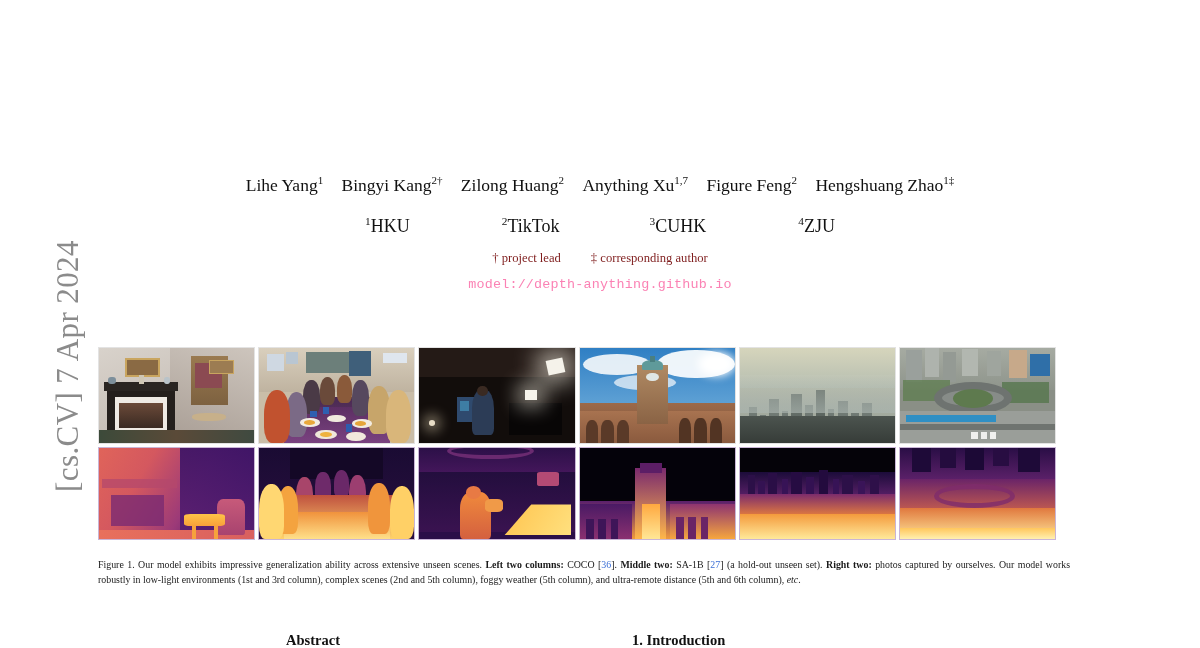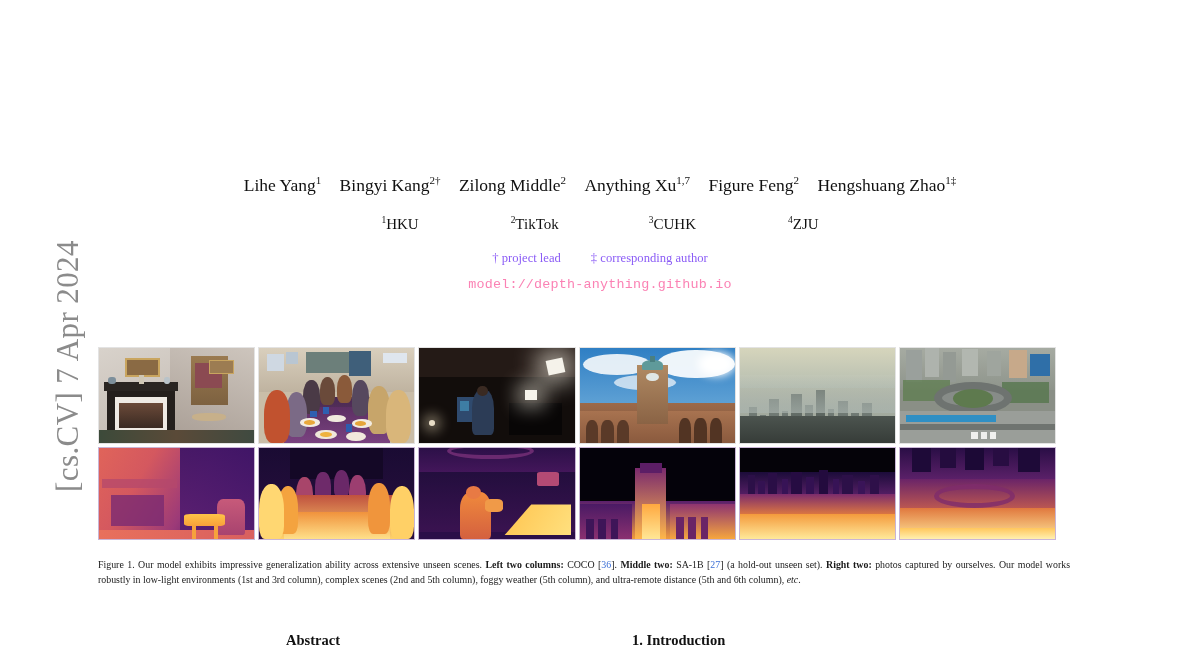--- a/index.html
+++ b/index.html
@@ -26,30 +26,30 @@
   
   .authors{
     position:absolute;left:100px;top:175px;width:1000px;text-align:center;
     font-size:17.5px;color:#111;white-space:nowrap;
   }
   .authors .au{display:inline-block;margin:0 7px;}
   sup{font-size:.63em;vertical-align:super;line-height:0;}
 
   .affils{
     position:absolute;left:100px;top:216px;width:1000px;text-align:center;
-    font-size:15px;color:#111;white-space:nowrap;
+    font-size:18px;color:#111;white-space:nowrap;
   }
   .affils .af{display:inline-block;}
   .af-1{margin-right:92px;}
   .af-2{margin-right:90px;}
   .af-3{margin-right:92px;}
 
   .notes{
     position:absolute;left:100px;top:251px;width:1000px;text-align:center;
-    font-size:12.6px;color:#8b5cf6;white-space:nowrap;
+    font-size:12.6px;color:#7f1d1d;white-space:nowrap;
   }
   .notes .n1{margin-right:30px;}
 
   .url-line{
     position:absolute;left:100px;top:277px;width:1000px;text-align:center;
     font-family:"Liberation Mono",monospace;font-size:13.4px;
     color:#fb82b4;letter-spacing:.2px;
   }
 
   
@@ -339,21 +339,21 @@
 <body>
 
 <div class="page">
 
   <div class="arxiv-stamp">[cs.CV]  7 Apr 2024</div>
 
 
   <div class="authors">
     <span class="au"><span>Lihe Yang</span><sup>1</sup></span>
     <span class="au"><span>Bingyi Kang</span><sup>2†</sup></span>
-    <span class="au"><span>Zilong Middle</span><sup>2</sup></span>
+    <span class="au"><span>Zilong Huang</span><sup>2</sup></span>
     <span class="au"><span>Anything Xu</span><sup>1,7</sup></span>
     <span class="au"><span>Figure Feng</span><sup>2</sup></span>
     <span class="au"><span>Hengshuang Zhao</span><sup>1‡</sup></span>
   </div>
 
   <div class="affils">
     <span class="af af-1"><sup>1</sup><span>HKU</span></span><span class="af af-2"><sup>2</sup><span>TikTok</span></span><span class="af af-3"><sup>3</sup><span>CUHK</span></span><span class="af"><sup>4</sup><span>ZJU</span></span>
   </div>
 
   <div class="notes">

